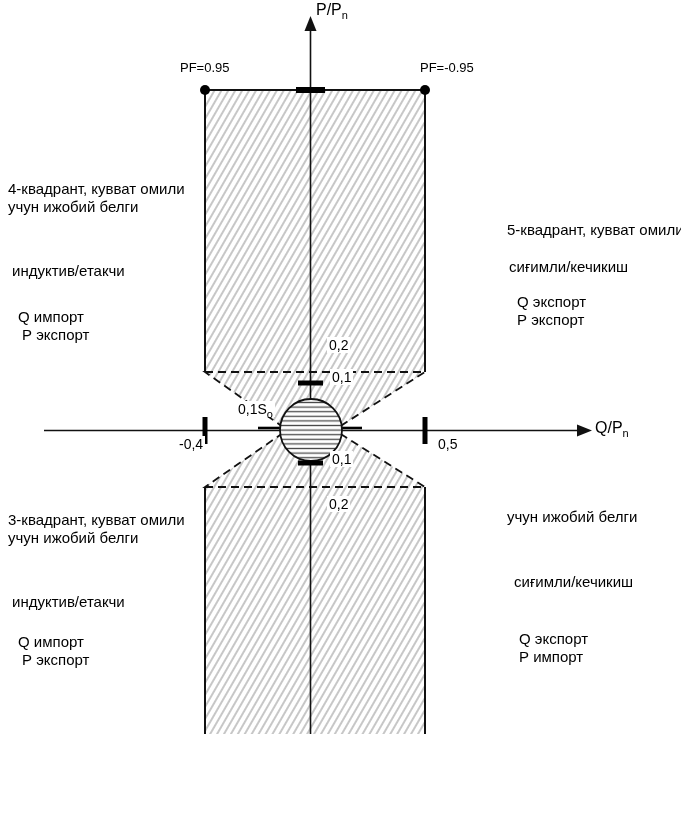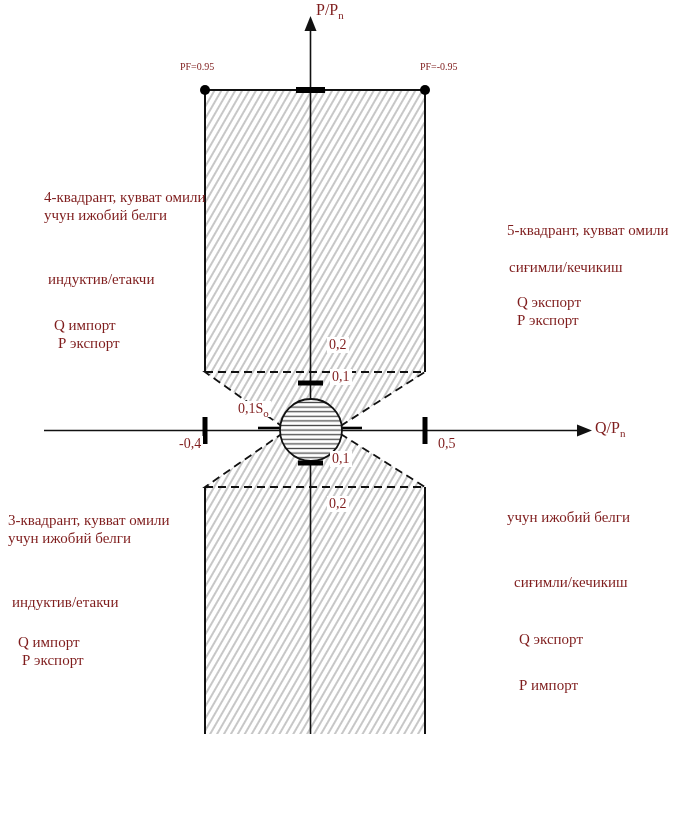--- a/index.html
+++ b/index.html
@@ -1,42 +1,42 @@
 <!DOCTYPE html>
 <html><head>
 <meta charset="utf-8">
 <style>
   html,body{margin:0;padding:0;background:#fff;}
   .stage{
     position:relative;width:681px;height:734px;overflow:hidden;
-    font-family:Liberation Serif, serif;color:#7f1d1d;background:#fff;
+    font-family:Liberation Sans, sans-serif;color:#000000;background:#fff;
   }
   .stage svg{position:absolute;left:0;top:0;}
   .lbl{position:absolute;font-size:15px;line-height:1.15;white-space:nowrap;}
   .axis-lbl{font-size:16px;}
-  .pf-lbl{font-size:10px;text-align:center;}
+  .pf-lbl{font-size:13px;text-align:center;}
   .tick-lbl{font-size:14px;background:#fff;padding:0 2px;}
   sub{font-size:11px;line-height:0;}
   .qblock{position:absolute;font-size:15px;line-height:18px;}
   .q-title{white-space:nowrap;}
   .q-mode{white-space:nowrap;}
   .q-flow{white-space:nowrap;}
   
   .q4 .q-mode{margin-top:46px;padding-left:4px;}
   .q4 .q-flow1{margin-top:28px;padding-left:10px;}
   .q4 .q-flow2{padding-left:14px;}
   .q1 .q-mode{margin-top:19px;padding-left:2px;}
   .q1 .q-flow1{margin-top:17px;padding-left:10px;}
   .q1 .q-flow2{padding-left:10px;}
   .q3 .q-mode{margin-top:46px;padding-left:4px;}
   .q3 .q-flow1{margin-top:22px;padding-left:10px;}
   .q3 .q-flow2{padding-left:14px;}
   .q2 .q-mode{margin-top:47px;padding-left:7px;}
   .q2 .q-flow1{margin-top:39px;padding-left:12px;}
-  .q2 .q-flow2{padding-left:12px;margin-top:28px;}
+  .q2 .q-flow2{padding-left:12px;}
 </style>
 </head>
 <body>
 
 <div class="stage">
 
   <svg width="681" height="835" viewBox="0 0 681 835" aria-hidden="true">
     <defs>
       <pattern id="diagHatch" width="6" height="6" patternUnits="userSpaceOnUse" patternTransform="rotate(30)">
         <rect width="6" height="6" fill="#ffffff"></rect>
@@ -86,21 +86,21 @@
   <div class="lbl pf-lbl" style="left:397px;top:61px;margin-left:23px;">PF=-0.95</div>
 
   <div class="lbl tick-lbl" style="left:327px;top:337px;">0,2</div>
   <div class="lbl tick-lbl" style="left:330px;top:369px;">0,1</div>
   <div class="lbl tick-lbl" style="left:236px;top:401px;"><span>0,1S</span><sub>o</sub></div>
   <div class="lbl tick-lbl" style="left:330px;top:451px;">0,1</div>
   <div class="lbl tick-lbl" style="left:327px;top:496px;">0,2</div>
   <div class="lbl tick-lbl" style="left:177px;top:436px;">-0,4</div>
   <div class="lbl tick-lbl" style="left:436px;top:436px;">0,5</div>
 
-  <div class="qblock q4" style="left:8px;top:188px;width:205px;margin-left:36px;">
+  <div class="qblock q4" style="left:8px;top:180px;width:205px;">
     <div class="q-title">
       <div>4-квадрант, кувват омили</div>
       <div>учун ижобий белги</div>
     </div>
     <div class="q-mode">индуктив/етакчи</div>
     <div class="q-flow q-flow1">Q импорт</div>
     <div class="q-flow q-flow2">Р экспорт</div>
   </div>
 
   <div class="qblock q1" style="left:507px;top:221px;width:170px;">

